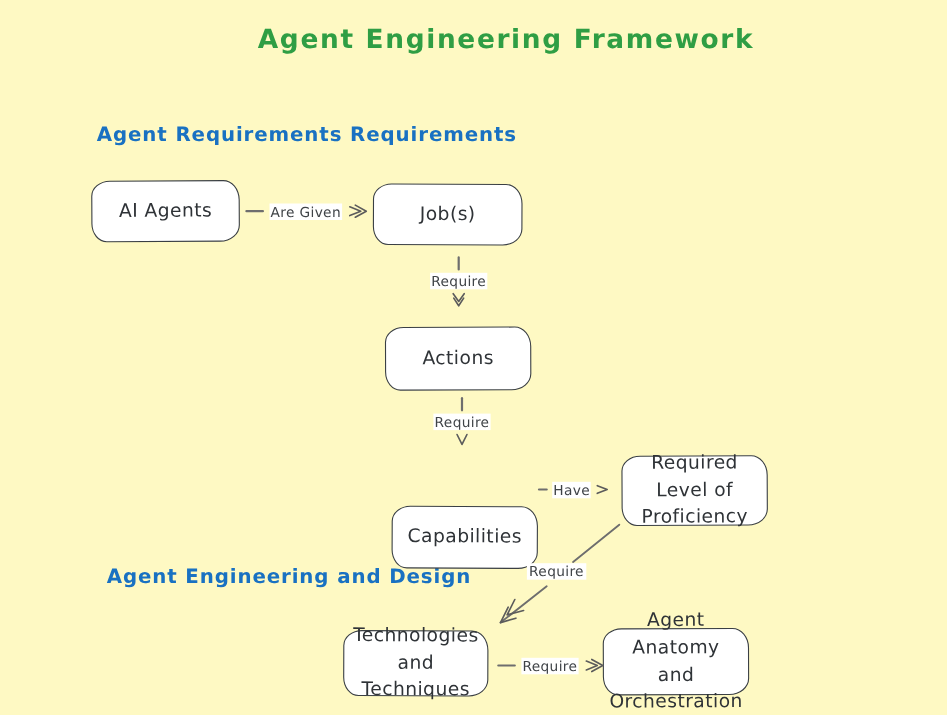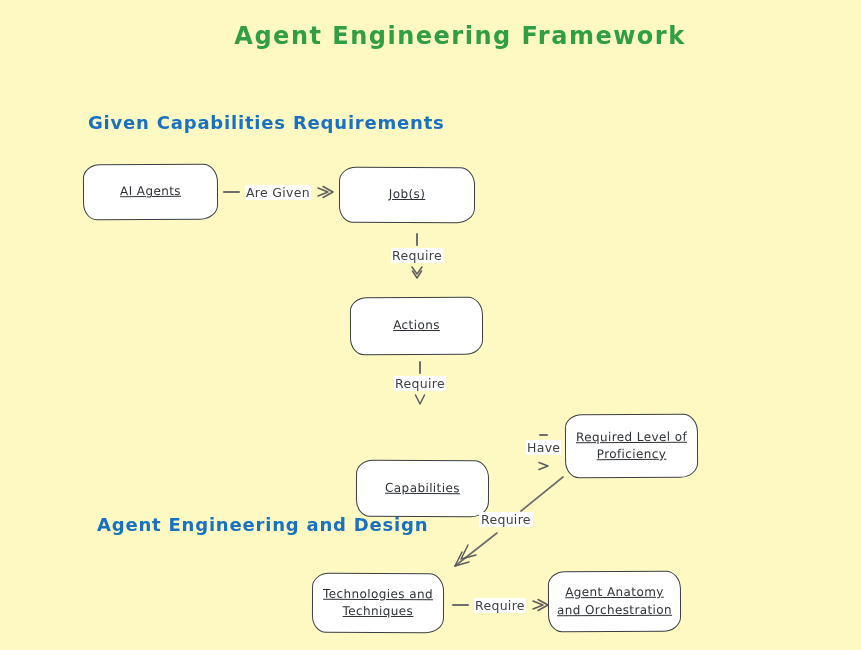--- a/index.html
+++ b/index.html
@@ -30,22 +30,22 @@
 
   .node {
     position: absolute;
     border: 1.7px solid #3a3f44;
     border-radius: 17px 15px 18px 14px / 14px 18px 15px 17px;
     background: #ffffff;
     display: flex; align-items: center; justify-content: center;
     text-align: center;
   }
   .node-label {
-    font-size: 12px; color: #2f3337; letter-spacing: 0.4px;
-    white-space: pre-line; line-height: 1.45; padding: 2px 6px; text-decoration: underline;
+    font-size: 17px; color: #2f3337; letter-spacing: 0.4px;
+    white-space: pre-line; line-height: 1.45; padding: 2px 6px;
   }
 
   .edge-h {
     position: absolute; display: flex; align-items: center; gap: 5px;
     height: 22px;
   }
   .edge-v {
     position: absolute; display: flex; flex-direction: column;
     align-items: center; gap: 2px;
   }
@@ -63,21 +63,21 @@
     letter-spacing: 0.3px; background: #ffffff; padding: 0 2px;
   }
 </style>
 </head>
 <body>
 
 <div class="canvas">
 
   <div class="diagram-title">Agent Engineering Framework</div>
 
-  <div class="section-heading section-1">Given Capabilities Requirements</div>
+  <div class="section-heading section-1">Agent Requirements Requirements</div>
   <div class="section-heading section-2">Agent Engineering and Design</div>
 
   <div class="node" style="left:83px; top:164px; width:135px; height:56px; transform:rotate(-0.3deg);">
     <span class="node-label">AI Agents</span>
   </div>
 
   <div class="node" style="left:350px; top:297px; width:133px; height:58px; transform:rotate(-0.2deg);">
     <span class="node-label">Actions</span>
   </div>
 
@@ -129,21 +129,21 @@
   <div class="edge-v" style="left:388px; top:361px; width:64px;">
     <span class="vseg"></span>
     <span class="edge-label">Require</span>
     <span class="chev">
       <svg width="16" height="13" viewBox="0 0 16 13">
         <path d="M3.5,2 L8,11 L12.5,2" fill="none" stroke="#5c5c5c" stroke-width="1.5" stroke-linecap="round" stroke-linejoin="round"></path>
       </svg>
     </span>
   </div>
 
-  <div class="edge-h" style="left:526px; top:434px; gap:4px;flex-direction:column;">
+  <div class="edge-h" style="left:489px; top:434px; gap:4px;">
     <span class="hseg" style="width:9px;"></span>
     <span class="edge-label">Have</span>
     <span class="chev">
       <svg width="14" height="14" viewBox="0 0 14 14">
         <path d="M2,3.5 L11,7 L2,10.5" fill="none" stroke="#5c5c5c" stroke-width="1.5" stroke-linecap="round" stroke-linejoin="round"></path>
       </svg>
     </span>
   </div>
 
   <div class="diag" style="left:440px; top:468px; width:140px; height:108px;">

